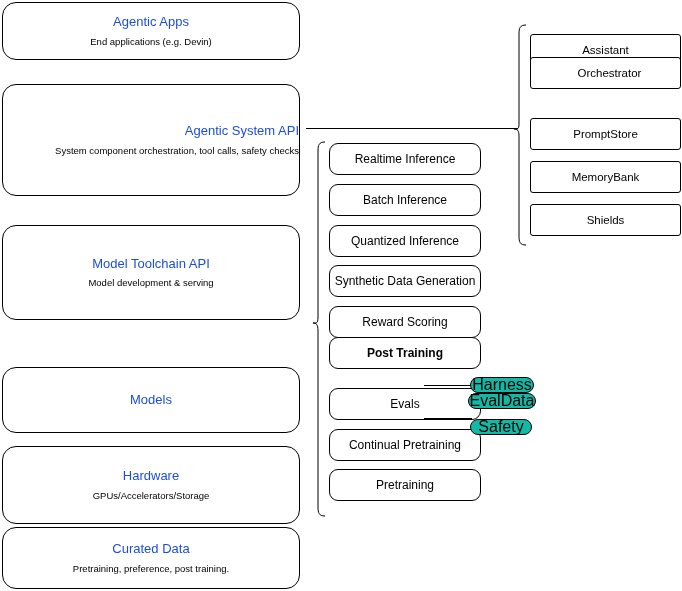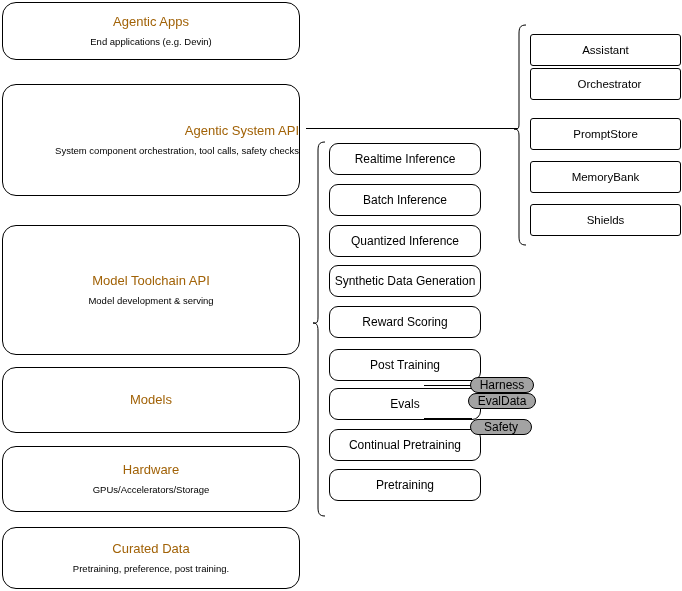--- a/index.html
+++ b/index.html
@@ -36,21 +36,21 @@
   }
 
   
   .stack-box {
     left: 2px;
     width: 298px;
     border-radius: 14px;
   }
   .stack-title {
     font-size: 13px;
-    color: #a16207;
+    color: #1d4ed8;
   }
   .stack-sub {
     font-size: 9.5px;
     color: #000000;
     margin-top: 5px;
   }
 
   
   .mid-box {
     left: 329px;
@@ -66,28 +66,28 @@
     width: 151px;
     height: 32px;
     border-radius: 3px;
     font-size: 11.5px;
   }
 
   
   .pill {
     position: absolute;
     box-sizing: border-box;
-    background: #a3a3a3;
+    background: #14b8a6;
     border: 1px solid #000000;
     border-radius: 999px;
     height: 16px;
     display: flex;
     align-items: center;
     justify-content: center;
-    font-size: 12px;
+    font-size: 16px;
     z-index: 5;
   }
 
   
   .hline {
     position: absolute;
     height: 0;
     border-top: 1px solid #000000;
   }
 
@@ -110,30 +110,30 @@
   <div class="box stack-box" style="top:2px;height:58px;">
     <div class="stack-title">Agentic Apps</div>
     <div class="stack-sub">End applications (e.g. Devin)</div>
   </div>
 
   <div class="box stack-box" style="top:84px;height:112px;align-items:flex-end;">
     <div class="stack-title">Agentic System API</div>
     <div class="stack-sub">System component orchestration, tool calls, safety checks</div>
   </div>
 
-  <div class="box stack-box" style="top:225px;height:130px;">
+  <div class="box stack-box" style="top:225px;height:95px;">
     <div class="stack-title">Model Toolchain API</div>
     <div class="stack-sub">Model development &amp; serving</div>
   </div>
 
   <div class="box stack-box" style="top:367px;height:66px;">
     <div class="stack-title">Models</div>
   </div>
 
-  <div class="box stack-box" style="top:446px;height:66px;">
+  <div class="box stack-box" style="top:446px;height:78px;">
     <div class="stack-title">Hardware</div>
     <div class="stack-sub">GPUs/Accelerators/Storage</div>
   </div>
 
   <div class="box stack-box" style="top:527px;height:62px;">
     <div class="stack-title">Curated Data</div>
     <div class="stack-sub">Pretraining, preference, post training.</div>
   </div>
 
   <div class="hline" style="left:306px;top:128px;width:212px;"></div>
@@ -161,21 +161,21 @@
   </div>
 
   <div class="box mid-box" style="top:225px;">
     <span>Quantized Inference</span>
   </div>
 
   <div class="box mid-box" style="top:306px;">
     <span>Reward Scoring</span>
   </div>
 
-  <div class="box mid-box" style="top:349px;">
+  <div class="box mid-box" style="top:337px;font-weight:bold;">
     <span>Post Training</span>
   </div>
 
   <div class="box mid-box" style="top:388px;">
     <span>Evals</span>
   </div>
 
   <div class="box mid-box" style="top:429px;">
     <span>Continual Pretraining</span>
   </div>
@@ -196,21 +196,21 @@
   </div>
 
   <div class="pill" style="left:470px;top:410px;width:62px;margin-top:9px;">
     <span>Safety</span>
   </div>
 
   <div class="box right-box" style="top:34px;">
     <span>Assistant</span>
   </div>
 
-  <div class="box right-box" style="top:68px;padding-left:8px;">
+  <div class="box right-box" style="top:57px;padding-left:8px;">
     <span>Orchestrator</span>
   </div>
 
   <div class="box right-box" style="top:118px;">
     <span>PromptStore</span>
   </div>
 
   <div class="box right-box" style="top:161px;">
     <span>MemoryBank</span>
   </div>

